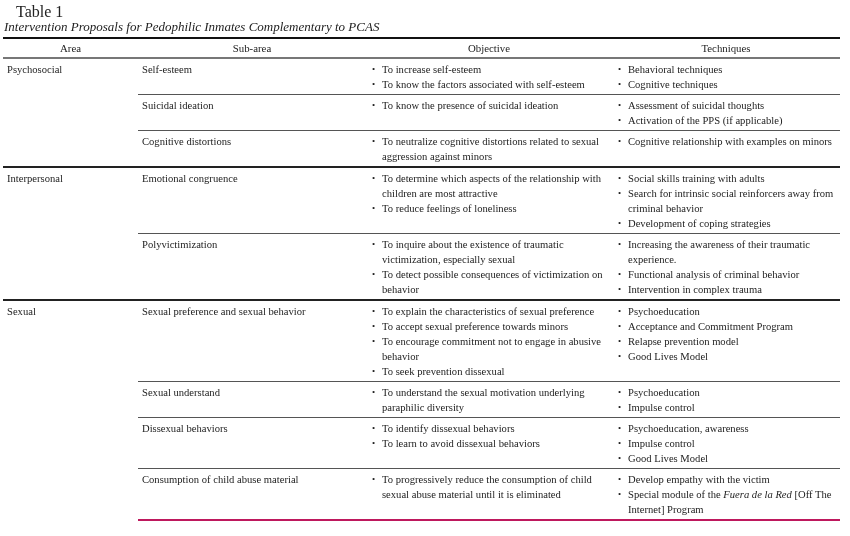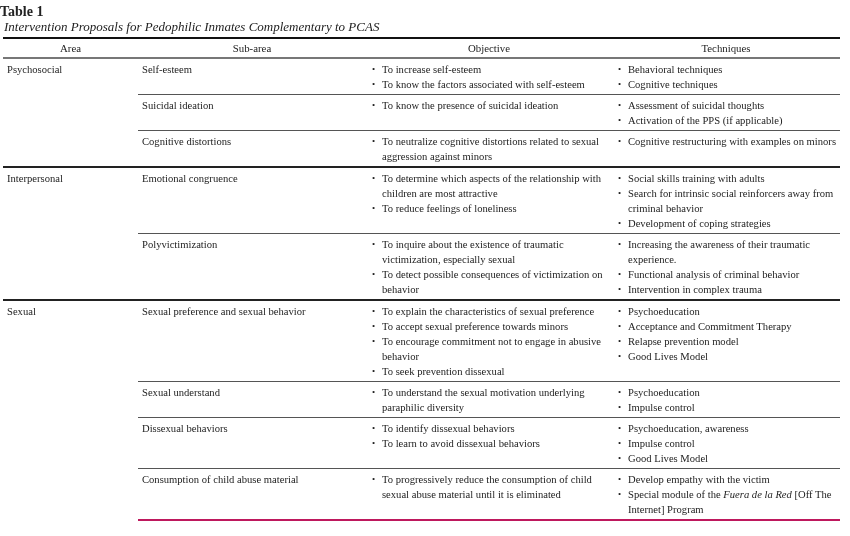--- a/index.html
+++ b/index.html
@@ -1,21 +1,21 @@
 <!DOCTYPE html>
 <html><head>
 <meta charset="utf-8">
 <style>
   html, body { margin: 0; padding: 0; background: #ffffff; }
   body {
     width: 850px; height: 536px; overflow: hidden; position: relative;
     font-family: "Liberation Serif", "DejaVu Serif", serif;
     color: #222; font-size: 10.6px; line-height: 15px;
   }
-  .caption-label { position: absolute; left: 0; top: 4px; font-weight: bold; font-size: 14px; }
+  .caption-label { position: absolute; left: 16px; top: 4px; font-weight: normal; font-size: 16px; }
   .caption-title { position: absolute; left: 4px; top: 19px; font-style: italic; font-size: 13px; }
   table {
     position: absolute; left: 3px; top: 37px; width: 837px;
     border-collapse: collapse; table-layout: fixed;
   }
   col.c-area { width: 135px; }
   col.c-sub { width: 228px; }
   col.c-obj { width: 246px; }
   col.c-tech { width: 228px; }
   thead th {
@@ -88,21 +88,21 @@
     </tr>
     <tr class="row-sep">
       <td class="sub">Cognitive distortions</td>
       <td class="obj">
           <ul>
         <li>To neutralize cognitive distortions related to sexual aggression against minors</li>
       </ul>
         </td>
       <td class="tech">
           <ul>
-        <li>Cognitive restructuring with examples on minors</li>
+        <li>Cognitive relationship with examples on minors</li>
       </ul>
         </td>
     </tr>
 
     <tr class="group-sep">
       <td class="area" rowspan="2">Interpersonal</td>
       <td class="sub">Emotional congruence</td>
       <td class="obj">
           <ul>
         <li>To determine which aspects of the relationship with children are most attractive</li>
@@ -141,21 +141,21 @@
           <ul>
         <li>To explain the characteristics of sexual preference</li>
         <li>To accept sexual preference towards minors</li>
         <li>To encourage commitment not to engage in abusive behavior</li>
         <li>To seek prevention dissexual</li>
       </ul>
         </td>
       <td class="tech">
           <ul>
         <li>Psychoeducation</li>
-        <li>Acceptance and Commitment Therapy</li>
+        <li>Acceptance and Commitment Program</li>
         <li>Relapse prevention model</li>
         <li>Good Lives Model</li>
       </ul>
         </td>
     </tr>
     <tr class="row-sep">
       <td class="sub">Sexual understand</td>
       <td class="obj">
           <ul>
         <li>To understand the sexual motivation underlying paraphilic diversity</li>

